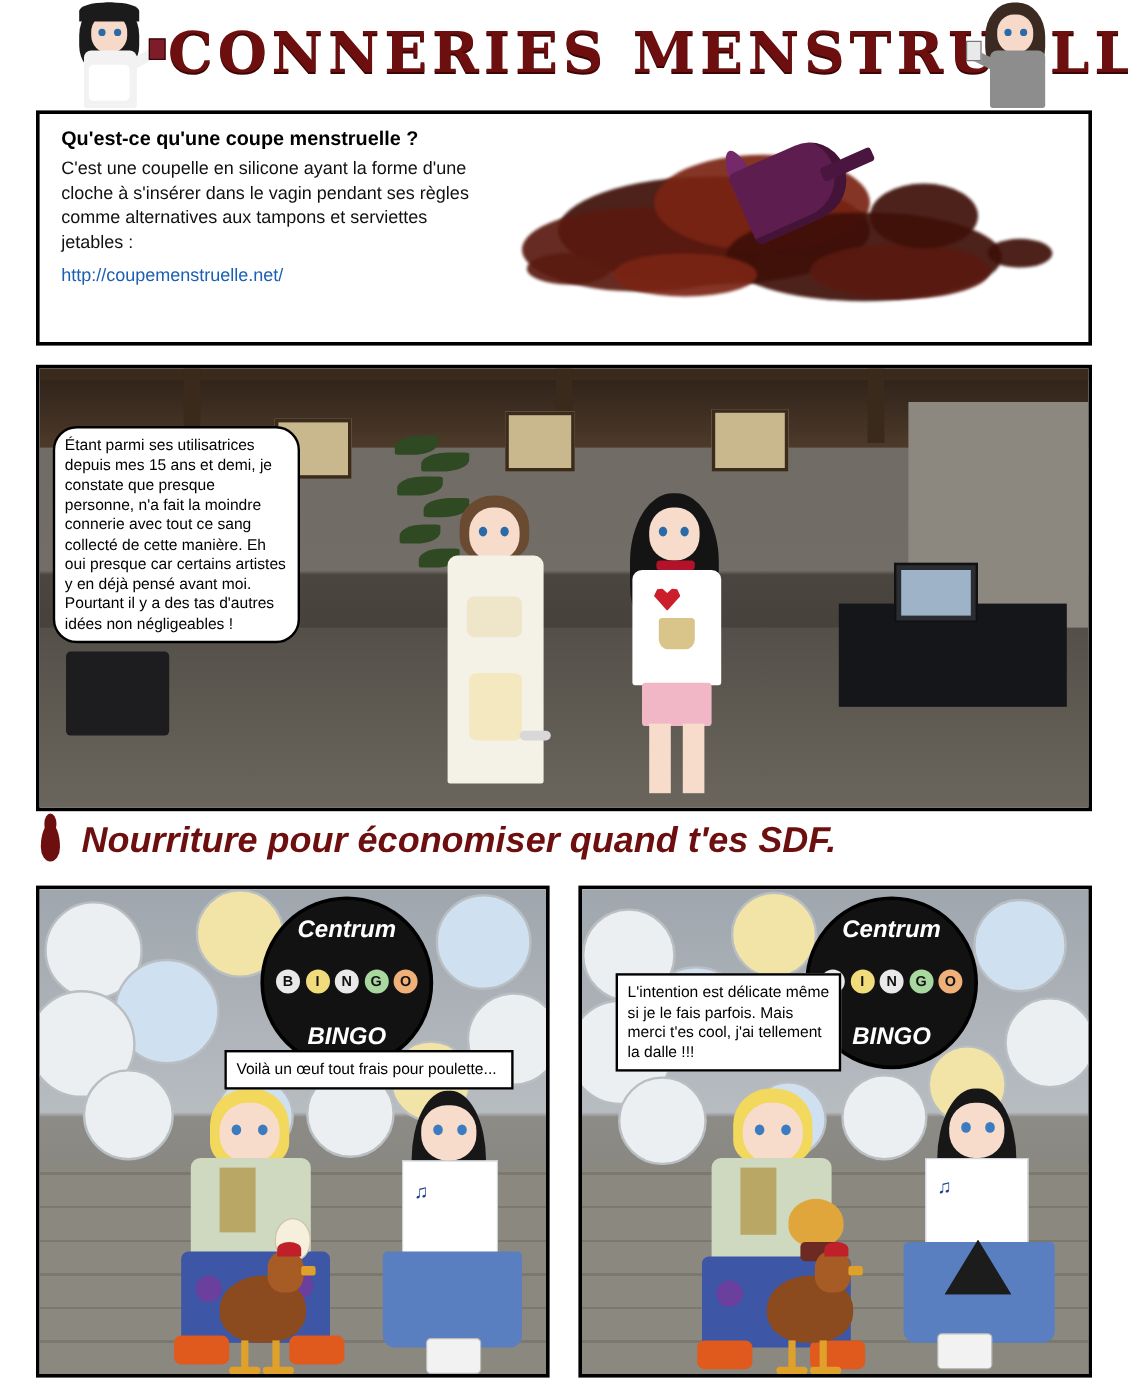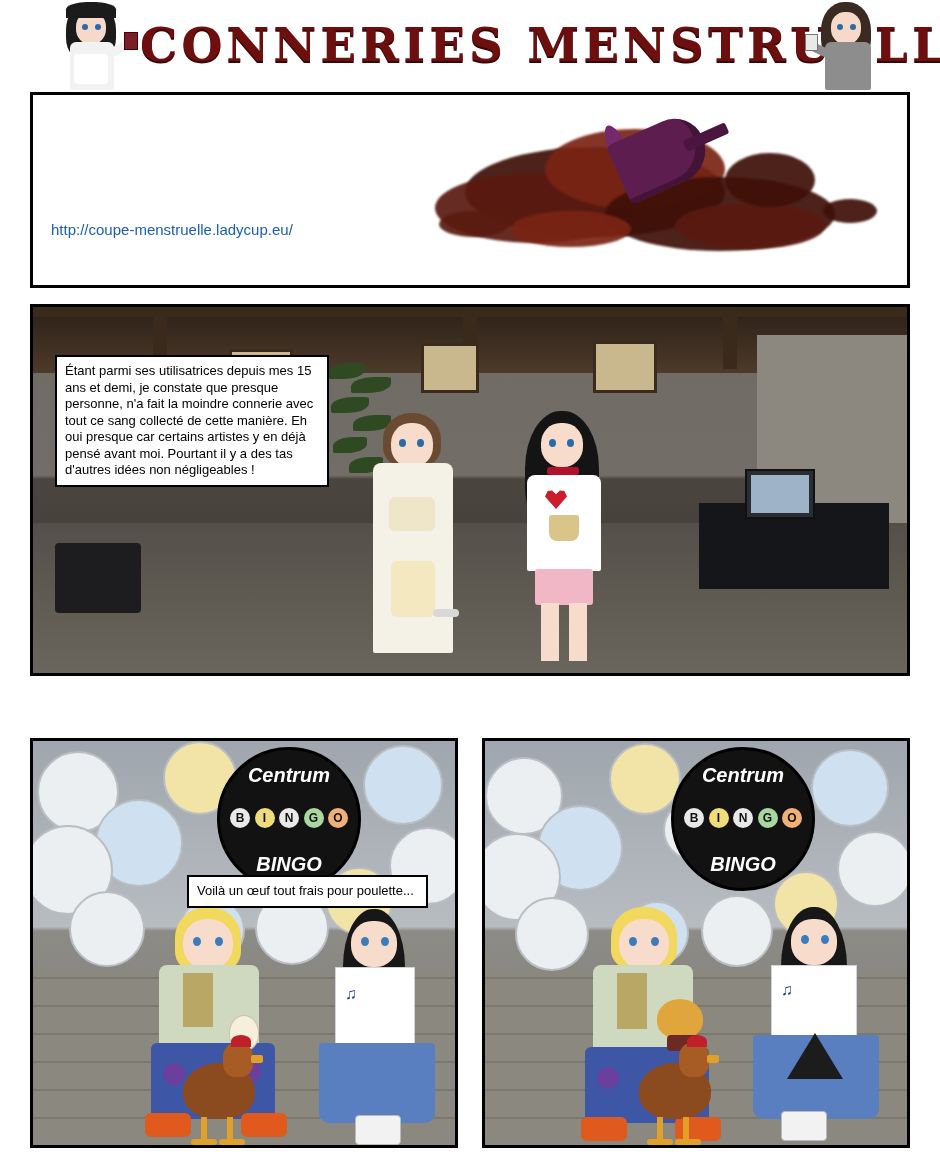--- a/index.html
+++ b/index.html
@@ -217,22 +217,24 @@
       <div class="c-face" style="left:26px;top:10px;width:30px;height:32px;"></div>
       <div style="position:absolute;left:32px;top:22px;width:6px;height:6px;background:#2a6aa8;border-radius:50%;"></div>
       <div style="position:absolute;left:45px;top:22px;width:6px;height:6px;background:#2a6aa8;border-radius:50%;"></div>
       <div class="c-body" style="left:20px;top:40px;width:46px;height:48px;background:#8d8d8d;"></div>
       <div class="c-arm" style="left:4px;top:44px;width:24px;height:9px;background:#8d8d8d;transform:rotate(26deg);"></div>
       <div class="c-item" style="left:0px;top:32px;width:11px;height:15px;background:#e9e9e9;"></div>
     </div>
   </div>
 
   <div class="panel info-panel">
+    <div class="info-title">Qu'est-ce qu'une coupe menstruelle ?</div>
+    <div class="info-text">C'est une coupelle en silicone ayant la forme d'une cloche à s'insérer dans le vagin pendant ses règles comme alternatives aux tampons et serviettes jetables :</div>
     <div class="info-links">
-      <a href="#">http://coupe-menstruelle.ladycup.eu/</a>
+      <a href="#">http://coupemenstruelle.net/</a>
     </div>
 
     <div class="blood-art">
       <div class="splat dark" style="left:40px;top:40px;width:260px;height:90px;"></div>
       <div class="splat" style="left:10px;top:66px;width:200px;height:70px;"></div>
       <div class="splat mid" style="left:120px;top:22px;width:180px;height:80px;"></div>
       <div class="splat dark" style="left:180px;top:70px;width:230px;height:74px;"></div>
       <div class="splat" style="left:250px;top:96px;width:150px;height:46px;"></div>
       <div class="splat mid" style="left:86px;top:104px;width:120px;height:36px;"></div>
       <div class="splat dark" style="left:300px;top:46px;width:90px;height:54px;"></div>
@@ -289,23 +291,27 @@
         <div class="collar" style="left:38px;top:56px;width:32px;height:8px;"></div>
         <div class="g-shirt" style="left:18px;top:64px;width:74px;height:96px;"></div>
         <div class="heart" style="left:36px;top:78px;"></div>
         <div style="position:absolute;left:40px;top:104px;width:30px;height:26px;background:#d9c48a;border-radius:3px 3px 8px 8px;"></div>
         <div class="g-short" style="left:26px;top:158px;width:58px;height:36px;"></div>
         <div class="g-leg" style="left:32px;top:192px;width:18px;height:58px;"></div>
         <div class="g-leg" style="left:60px;top:192px;width:18px;height:58px;"></div>
       </div>
     </div>
 
-    <div class="bubble" style="left:22px;top:48px;width:274px;">Étant parmi ses utilisatrices depuis mes 15 ans et demi, je constate que presque personne, n'a fait la moindre connerie avec tout ce sang collecté de cette manière. Eh oui presque car certains artistes y en déjà pensé avant moi. Pourtant il y a des tas d'autres idées non négligeables !</div>
-  </div>
-
+    <div class="bubble" style="left:11px;top:48px;width:206px;border-radius:20px;">Étant parmi ses utilisatrices depuis mes 15 ans et demi, je constate que presque personne, n'a fait la moindre connerie avec tout ce sang collecté de cette manière. Eh oui presque car certains artistes y en déjà pensé avant moi. Pourtant il y a des tas d'autres idées non négligeables !</div>
+  </div>
+
+  <div class="sec-head">
+    <div class="drop"></div>
+    <div class="sec-title">Nourriture pour économiser quand t'es SDF.</div>
+  </div>
 
   <div class="panel bp bp-left">
     <div class="bp-bg"></div>
     <div class="balls">
       <div class="ball" style="left:4px;top:10px;width:78px;height:78px;"></div>
       <div class="ball b" style="left:62px;top:58px;width:84px;height:84px;"></div>
       <div class="ball" style="left:-10px;top:84px;width:86px;height:86px;"></div>
       <div class="ball y" style="left:130px;top:0px;width:70px;height:70px;"></div>
       <div class="ball" style="left:184px;top:52px;width:60px;height:60px;"></div>
       <div class="ball b" style="left:330px;top:4px;width:76px;height:76px;"></div>
@@ -431,15 +437,16 @@
       <div class="ch-body" style="left:4px;top:26px;width:72px;height:56px;"></div>
       <div class="ch-neck" style="left:44px;top:6px;width:30px;height:34px;"></div>
       <div class="ch-comb" style="left:52px;top:-2px;width:20px;height:12px;"></div>
       <div style="position:absolute;left:72px;top:18px;width:12px;height:8px;background:#e0a12b;border-radius:2px;"></div>
       <div class="ch-leg" style="left:22px;top:80px;width:6px;height:24px;"></div>
       <div class="ch-leg" style="left:48px;top:80px;width:6px;height:24px;"></div>
       <div style="position:absolute;left:12px;top:102px;width:26px;height:6px;background:#e0a12b;border-radius:3px;"></div>
       <div style="position:absolute;left:40px;top:102px;width:26px;height:6px;background:#e0a12b;border-radius:3px;"></div>
     </div>
 
+    <div class="bubble" style="left:28px;top:70px;width:188px;">L'intention est délicate même si je le fais parfois. Mais merci t'es cool, j'ai tellement la dalle !!!</div>
   </div>
 
 </div>
 
 </body></html>

